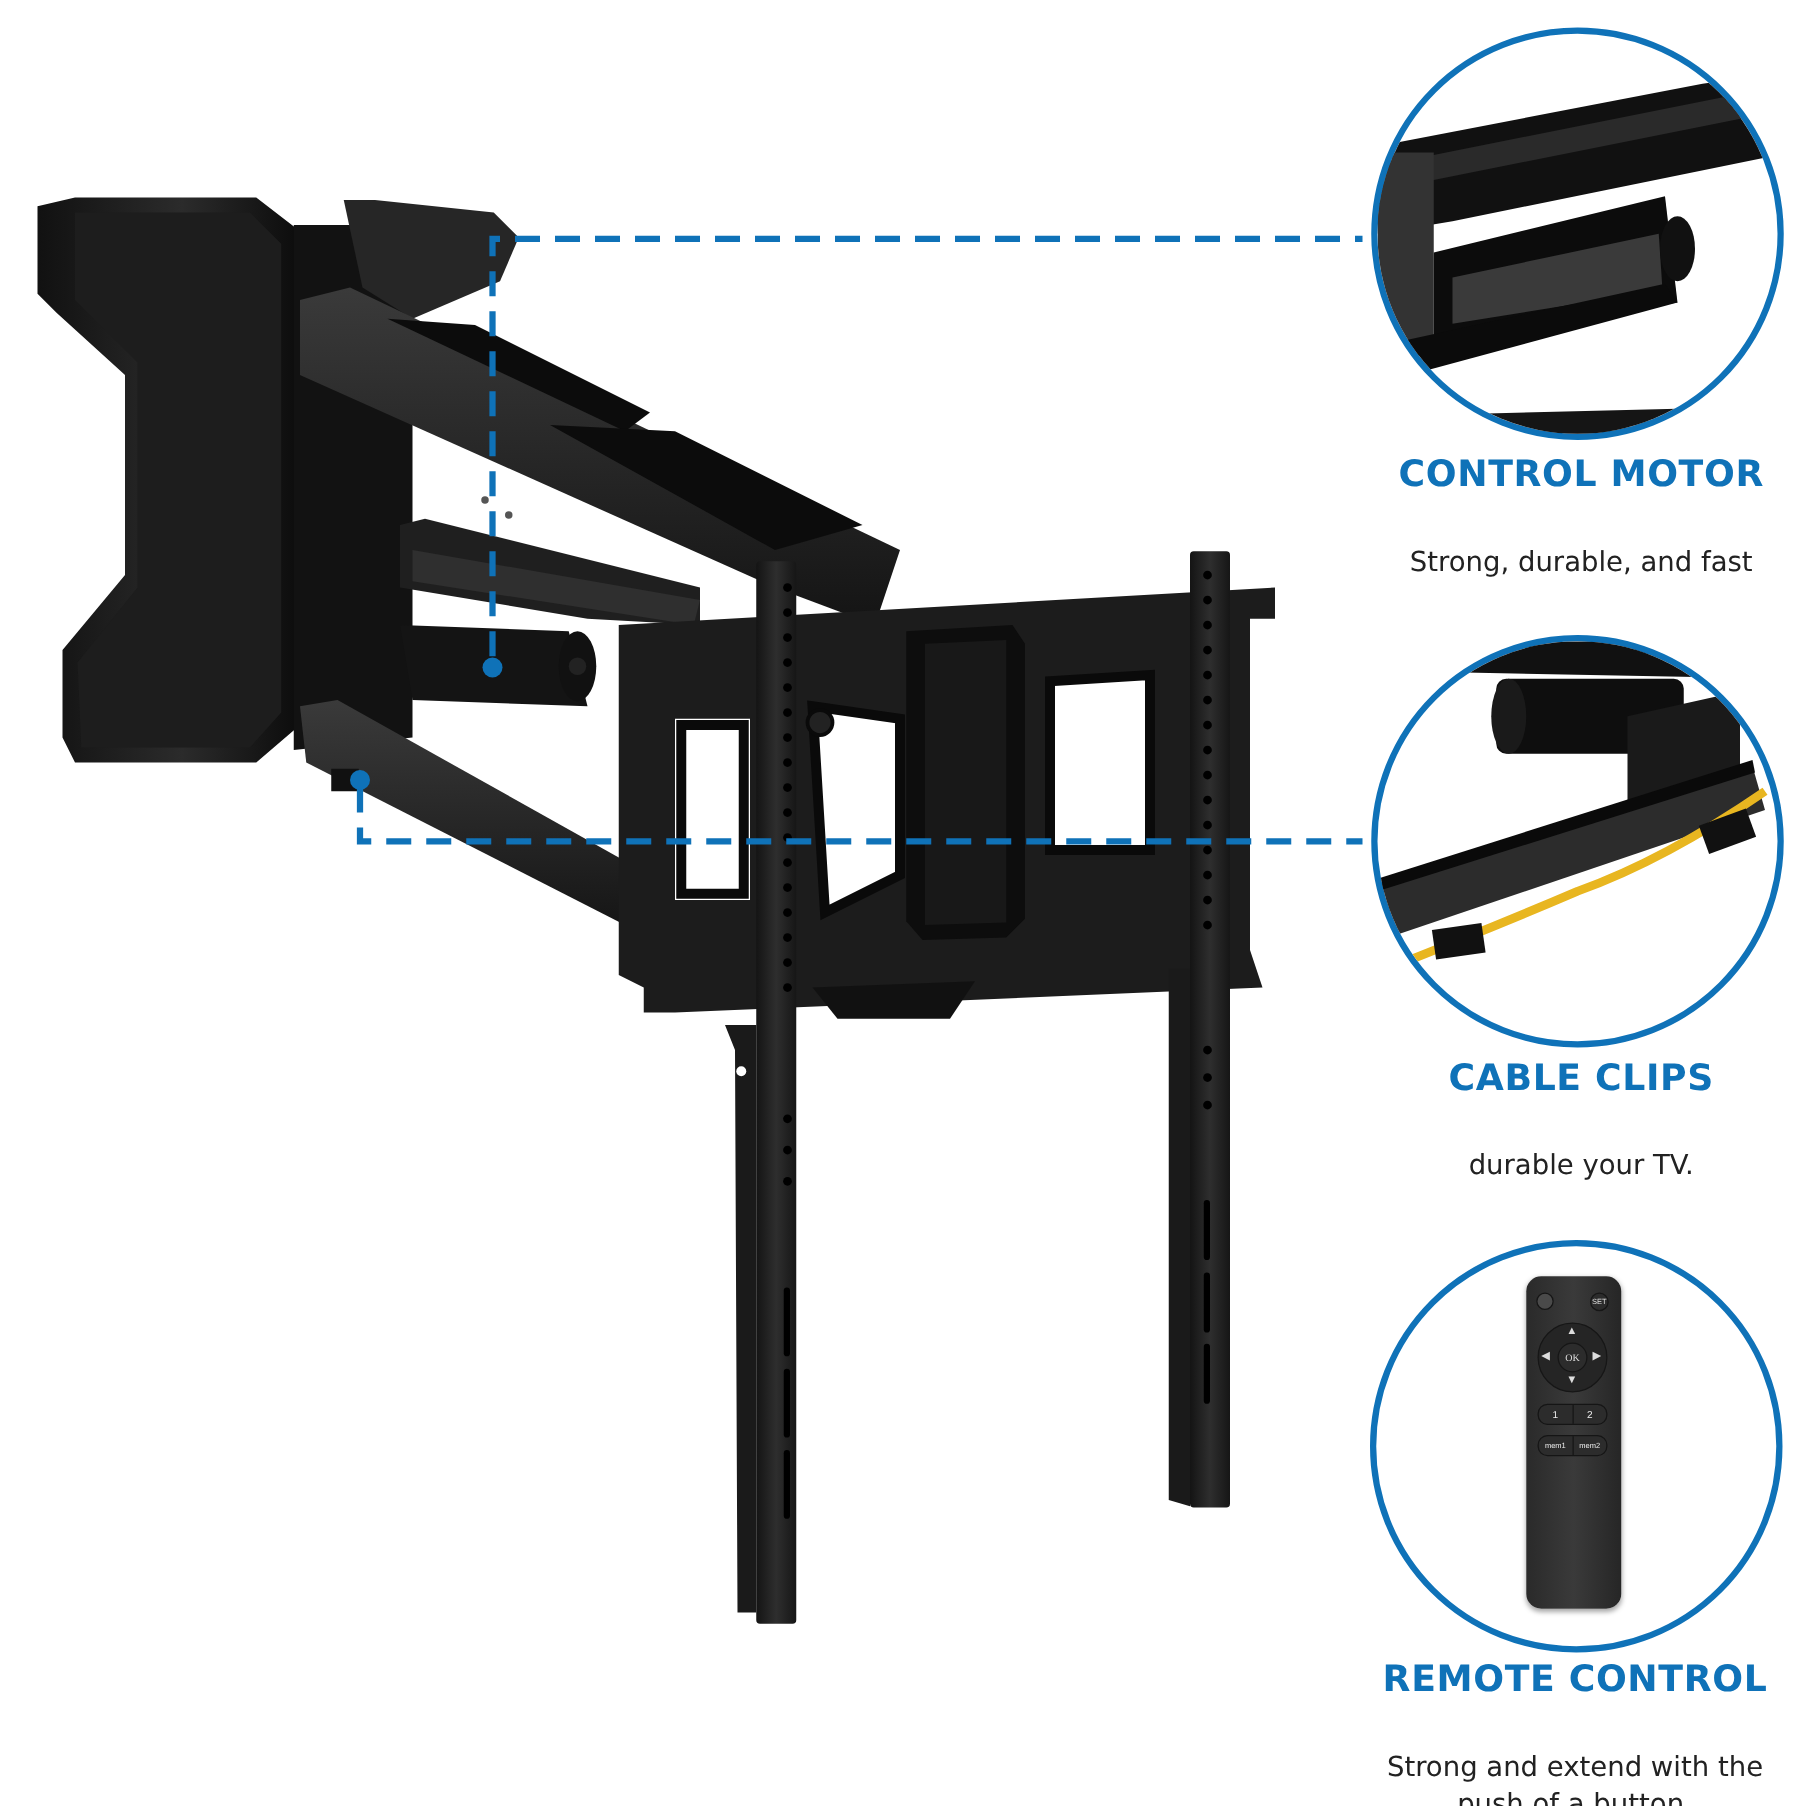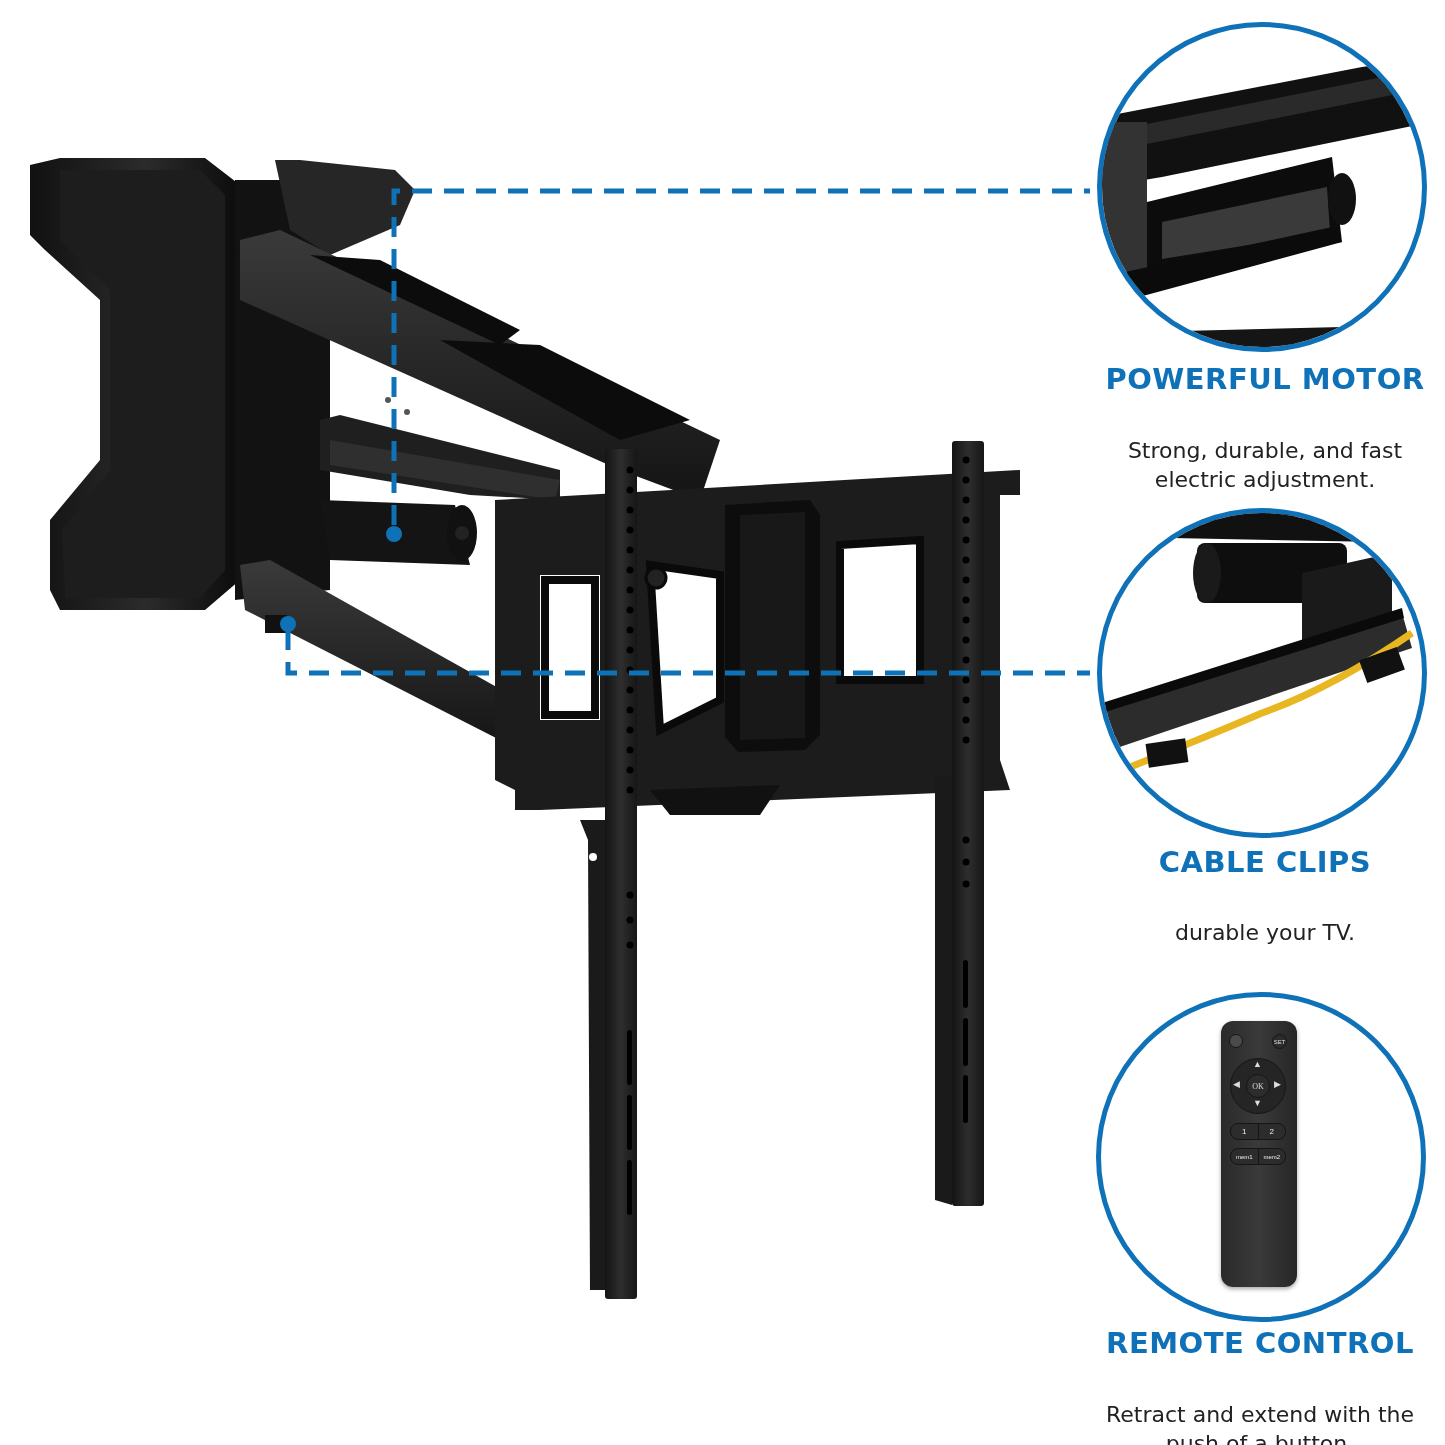--- a/index.html
+++ b/index.html
@@ -156,24 +156,23 @@
     <path d="M0 90 L260 40 L330 30 L330 95 L60 150 L0 160 Z" fill="#111"></path>
     <path d="M30 100 L330 40 L330 60 L30 120 Z" fill="#2a2a2a"></path>
     <path d="M0 95 L45 95 L45 255 L0 265 Z" fill="#333"></path>
     <path d="M45 175 L230 130 L240 215 L45 245 Z" fill="#0c0c0c"></path>
     <path d="M60 195 L225 160 L228 205 L60 232 Z" fill="#3a3a3a"></path>
     <ellipse cx="240" cy="172" rx="14" ry="26" fill="#111"></ellipse>
     <path d="M0 250 L230 200 L240 215 L0 280 Z" fill="#0b0b0b"></path>
     <path d="M40 305 L240 300 L250 330 L40 330 Z" fill="#151515"></path>
   </svg>
 </div>
-<div class="feature-title" style="left:1090px;top:362px;width:350px;">POWERFUL MOTOR</div>
+<div class="feature-title" style="left:1090px;top:362px;width:350px;">CONTROL MOTOR</div>
 <div class="feature-desc" style="left:1090px;top:396px;width:350px;">
   <div>Strong, durable, and fast</div>
-  <div>electric adjustment.</div>
 </div>
 
 <div class="callout-circle" style="left:1097px;top:508px;width:330px;height:330px;">
   <svg width="330" height="330" viewBox="0 0 330 330">
     <path d="M60 0 L330 0 L330 30 L70 25 Z" fill="#111"></path>
     <rect x="95" y="30" width="150" height="60" rx="8" fill="#0e0e0e"></rect>
     <ellipse cx="105" cy="60" rx="14" ry="30" fill="#1a1a1a"></ellipse>
     <path d="M200 60 L290 40 L290 140 L200 130 Z" fill="#1a1a1a"></path>
     <path d="M0 195 L300 100 L310 135 L0 240 Z" fill="#2c2c2c"></path>
     <path d="M0 190 L300 95 L302 105 L0 200 Z" fill="#0a0a0a"></path>
@@ -201,15 +200,15 @@
     <span>1</span>
     <span>2</span>
   </div>
   <div class="pill" style="left:9px;top:127px;width:54px;font-size:6px;">
     <span>mem1</span>
     <span>mem2</span>
   </div>
 </div>
 <div class="feature-title" style="left:1080px;top:1326px;width:360px;">REMOTE CONTROL</div>
 <div class="feature-desc" style="left:1080px;top:1360px;width:360px;">
-  <div>Retract and extend with the</div>
+  <div>Strong and extend with the</div>
   <div>push of a button.</div>
 </div>
 
 </body></html>

